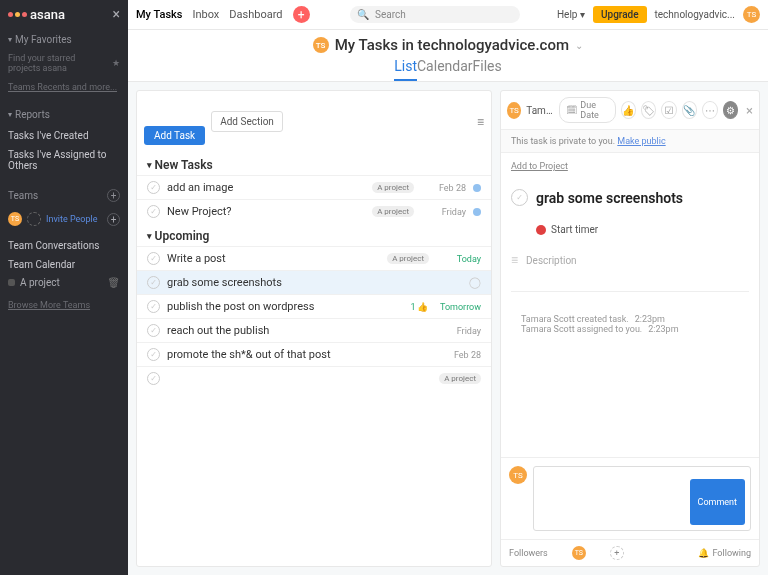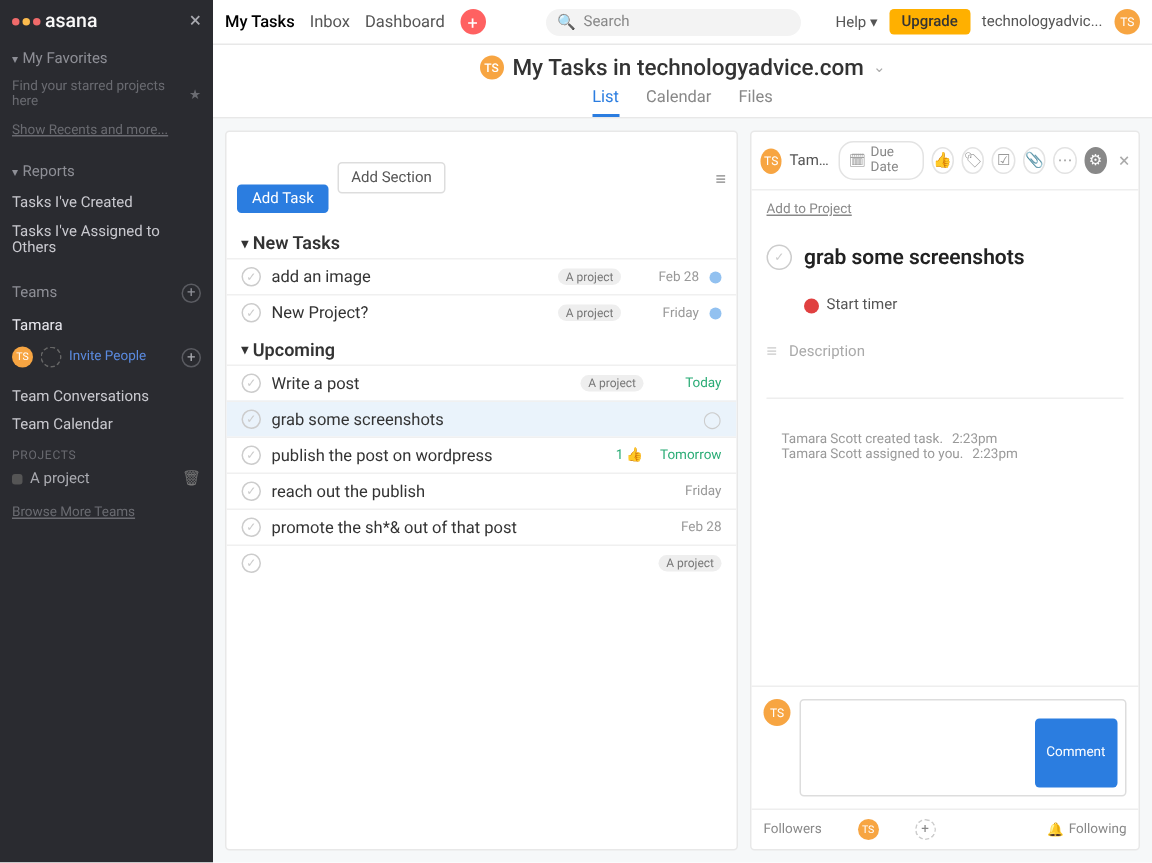--- a/index.html
+++ b/index.html
@@ -1,20 +1,20 @@
 <!DOCTYPE html>
 <html><head>
 <meta charset="utf-8">
 <style>
 * { margin:0; padding:0; box-sizing:border-box; font-family:-apple-system,BlinkMacSystemFont,"Segoe UI",Roboto,sans-serif; }
 body { width:768px; height:575px; overflow:hidden; background:#fff; font-size:12px; color:#333; }
 .app { display:flex; height:100%; }
 
 
-.sidebar { width:142px; background:#2a2b30; color:#a9aab0; display:flex; flex-direction:column; font-size:10px; }
+.sidebar { width:128px; background:#2a2b30; color:#a9aab0; display:flex; flex-direction:column; font-size:10px; }
 .sb-head { display:flex; align-items:center; padding:6px 8px; }
 .logo-dots { display:flex; gap:2px; margin-right:3px; }
 .ldot { width:5px; height:5px; border-radius:50%; background:#f06a6a; }
 .ldot:nth-child(2){background:#fcbb4d;}
 .ldot:nth-child(3){background:#f06a6a;}
 .logo-txt { color:#f9f8f8; font-size:13px; font-weight:500; }
 .sb-close { margin-left:auto; color:#a9aab0; font-size:14px; cursor:pointer; }
 .sb-sec-h { padding:6px 8px; color:#8e8f96; font-size:10px; display:flex; align-items:center; }
 .sb-sec-h .tri { margin-right:3px; font-size:8px; }
 .sb-sec-h .plus { margin-left:auto; border:1px solid #5a5b61; border-radius:50%; width:13px; height:13px; display:flex; align-items:center; justify-content:center; font-size:10px; }
@@ -37,21 +37,21 @@
 .search { flex:0 0 170px; margin-left:30px; }
 .search-box { display:flex; align-items:center; background:#f3f3f3; border-radius:12px; padding:3px 8px; gap:5px; color:#888; font-size:10px; }
 .top-right { margin-left:auto; display:flex; align-items:center; gap:8px; font-size:10px; }
 .help { color:#555; cursor:pointer; }
 .upgrade { background:#ffb000; color:#333; padding:3px 8px; border-radius:3px; cursor:pointer; font-weight:500; }
 .acct { color:#555; }
 .av-orange { width:17px; height:17px; border-radius:50%; background:#f7a542; color:#fff; font-size:8px; display:flex; align-items:center; justify-content:center; }
 
 .page-head { background:#fff; border-bottom:1px solid #e8e8e8; text-align:center; padding:6px 0 0; }
 .page-title { display:flex; align-items:center; justify-content:center; gap:6px; font-size:15px; font-weight:500; }
-.page-tabs { display:flex; justify-content:center; gap:18px; margin-top:4px; font-size:11px; color:#888; }
+.page-tabs { display:flex; justify-content:center; margin-top:4px; font-size:14px; color:#888; }
 .page-tabs .ptab { padding-bottom:5px; cursor:pointer; }
 .page-tabs .ptab.active { color:#2b7de0; border-bottom:2px solid #2b7de0; }
 
 .content { flex:1; display:flex; gap:8px; padding:8px; min-height:0; }
 
 
 .tasklist { flex:1; background:#fff; border:1px solid #e8e8e8; border-radius:3px; display:flex; flex-direction:column; min-width:0; }
 .tl-toolbar { display:flex; gap:6px; padding:7px; align-items:center; }
 .add-task { background:#2b7de0; color:#fff; padding:4px 10px; border-radius:3px; font-size:10px; cursor:pointer;margin-top:28px; }
 .add-sec { border:1px solid #ddd; padding:4px 8px; border-radius:3px; font-size:10px; cursor:pointer; color:#555; }
@@ -113,47 +113,45 @@
           <span class="ldot"></span>
         </span>
       <span class="logo-txt">asana</span>
       <span class="sb-close">×</span>
     </div>
     <div class="sb-sec-h">
         <span class="tri">▾</span>
         <span>My Favorites</span>
       </div>
     <div class="sb-hint">
-        <span>Find your starred projects here</span>
+        <span>Find your starred projects asana</span>
         <span>★</span>
       </div>
-    <div class="sb-link">Show Recents and more...</div>
+    <div class="sb-link">Teams Recents and more...</div>
     <div style="height:8px"></div>
     <div class="sb-sec-h">
         <span class="tri">▾</span>
         <span>Reports</span>
       </div>
     <div class="sb-item">Tasks I've Created</div>
     <div class="sb-item">Tasks I've Assigned to Others</div>
     <div style="height:8px"></div>
     <div class="sb-sec-h">
         <span>Teams</span>
         <span class="plus">+</span>
       </div>
-    <div class="sb-item" style="color:#e9e9ef">Tamara</div>
     <div class="sb-team">
       <span class="sb-av">TS</span>
       <span style="width:14px;height:14px;border:1px dashed #666;border-radius:50%"></span>
       <span class="sb-invite">Invite People</span>
       <span class="plus" style="margin-left:auto;border:1px solid #5a5b61;border-radius:50%;width:13px;height:13px;display:flex;align-items:center;justify-content:center;font-size:10px">+</span>
     </div>
     <div style="height:6px"></div>
     <div class="sb-item">Team Conversations</div>
     <div class="sb-item">Team Calendar</div>
-    <div class="sb-proj-h">PROJECTS</div>
     <div class="sb-proj">
         <span class="proj-dot"></span>
         <span>A project</span>
         <span style="margin-left:auto;color:#777">🗑</span>
       </div>
     <div class="sb-link" style="margin-top:6px">Browse More Teams</div>
   </div>
 
   <div class="main">
     <div class="topbar">
@@ -263,20 +261,23 @@
               <span>Due Date</span>
             </span>
           <span class="icn">👍</span>
           <span class="icn">🏷</span>
           <span class="icn">☑</span>
           <span class="icn">📎</span>
           <span class="icn">⋯</span>
           <span class="icn gear">⚙</span>
           <span class="close-x">×</span>
         </div>
+        <div class="d-priv">
+          <span>This task is private to you.</span> <a>Make public</a>
+        </div>
         <div class="d-body">
           <span class="d-addproj">Add to Project</span>
           <div class="d-title-row">
             <span class="chk">✓</span>
             <span class="d-title">grab some screenshots</span>
           </div>
           <div class="d-timer">
               <span class="rec"></span>
               <span>Start timer</span>
             </div>

